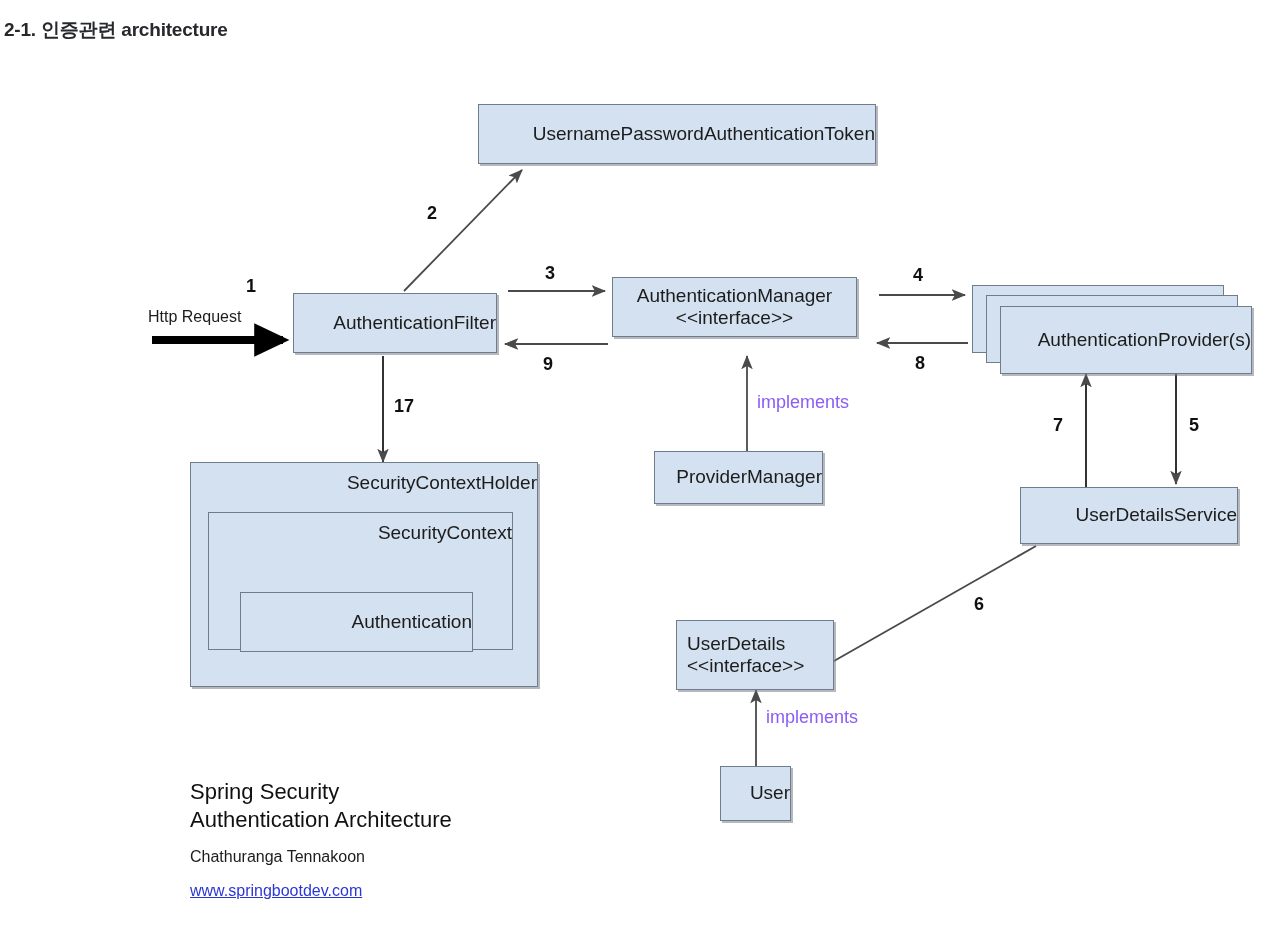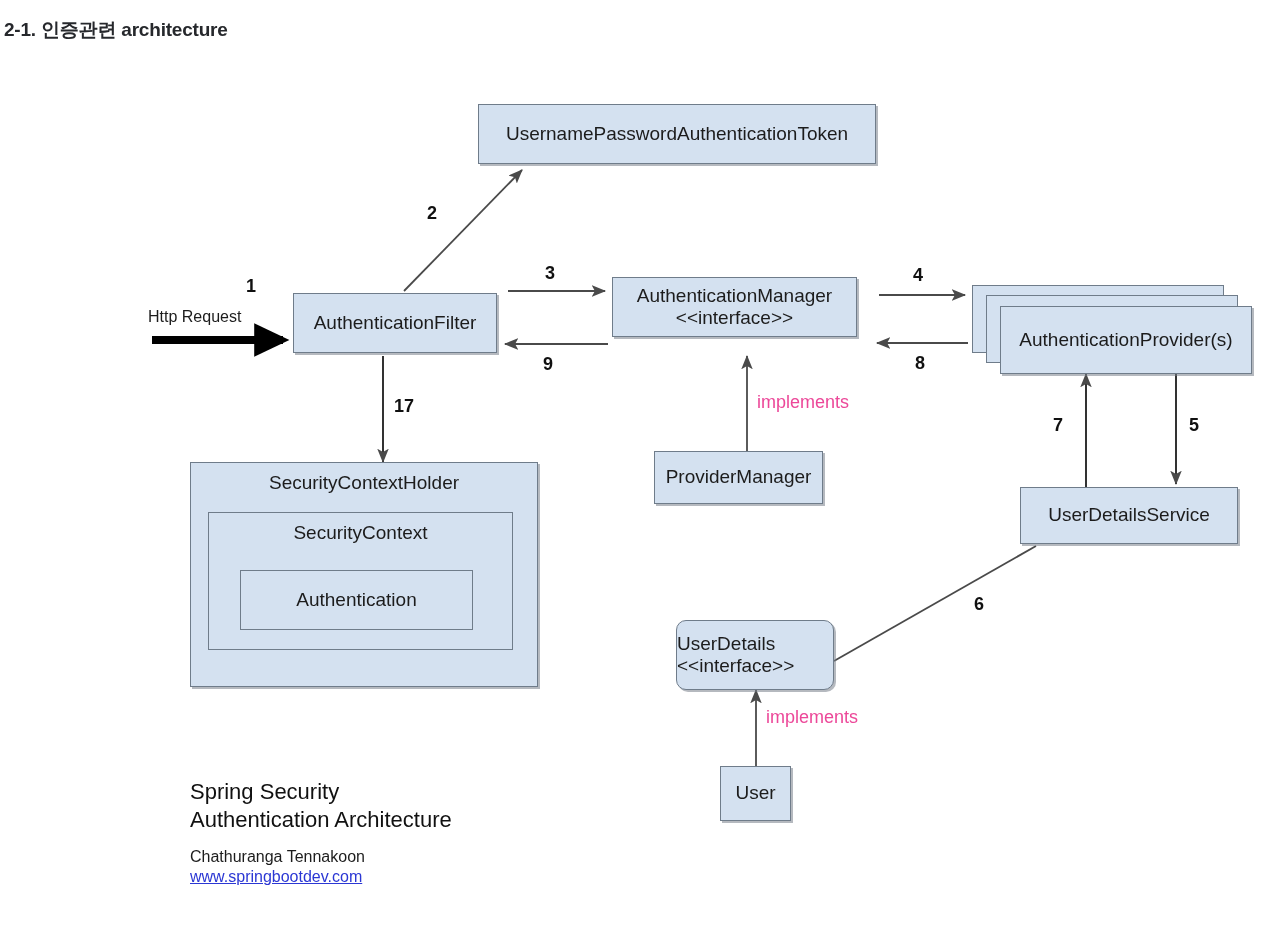--- a/index.html
+++ b/index.html
@@ -34,56 +34,56 @@
 
   
   .box {
     position: absolute;
     background: #d4e1f0;
     border: 1.6px solid #6f7c8a;
     box-shadow: 2px 2px 0 0 rgba(120,128,138,0.55);
     box-sizing: border-box;
     display: flex;
     align-items: center;
-    justify-content: center;
+    justify-content: flex-end;
     text-align: center;
     font-size: 19px;
     line-height: 1.18;
     color: #1c1c1c;
     white-space: nowrap;
   }
   .box.stack-ghost {
     background: #d4e1f0;
     border: 1.6px solid #6f7c8a;
   }
   .box.plain {
     box-shadow: none;
   }
   .box.top-label {
     align-items: flex-start;
     padding-top: 9px;
   }
   .box.left-text {
     justify-content: flex-start;
+    padding-left: 10px;
     text-align: left;
-    border-radius: 10px;
   }
 
   
   .step-num {
     position: absolute;
     font-size: 18px;
     font-weight: bold;
     color: #101010;
     white-space: nowrap;
   }
   .edge-label {
     position: absolute;
     font-size: 18px;
-    color: #ec4899;
+    color: #8b5cf6;
     white-space: nowrap;
   }
   .req-label {
     position: absolute;
     font-size: 16px;
     color: #1c1c1c;
     white-space: nowrap;
   }
 
   
@@ -105,21 +105,21 @@
     font-size: 16px;
     color: #1c1c1c;
     margin-top: 14px;
     white-space: nowrap;
   }
   #caption .cap-link {
     font-size: 16px;
     color: #2b37d4;
     text-decoration: underline;
     display: inline-block;
-    margin-top: 2px;
+    margin-top: 16px;
     white-space: nowrap;
   }
 
   
   #wires {
     position: absolute;
     left: 0;
     top: 0;
     width: 1280px;
     height: 937px;
@@ -194,21 +194,21 @@
   <div class="box" style="left:1020px; top:487px; width:218px; height:57px;">
     <span>UserDetailsService</span>
   </div>
 
   <div class="box top-label" style="left:190px; top:462px; width:348px; height:225px;">
     <span>SecurityContextHolder</span>
   </div>
   <div class="box top-label plain" style="left:208px; top:512px; width:305px; height:138px;">
     <span>SecurityContext</span>
   </div>
-  <div class="box plain" style="left:240px; top:570px; width:233px; height:60px;">
+  <div class="box plain" style="left:240px; top:592px; width:233px; height:60px;">
     <span>Authentication</span>
   </div>
 
   <div class="box left-text" style="left:676px; top:620px; width:158px; height:70px; flex-direction:column; justify-content:center; align-items:flex-start;">
     <span>UserDetails</span>
     <span>&lt;&lt;interface&gt;&gt;</span>
   </div>
 
   <div class="box" style="left:720px; top:766px; width:71px; height:55px;">
     <span>User</span>

